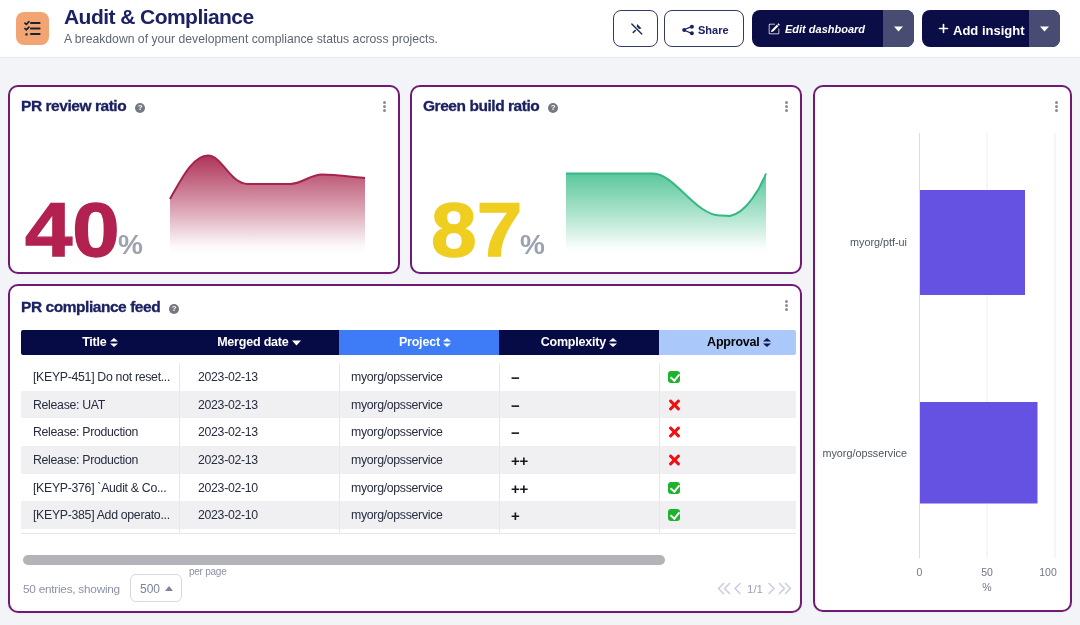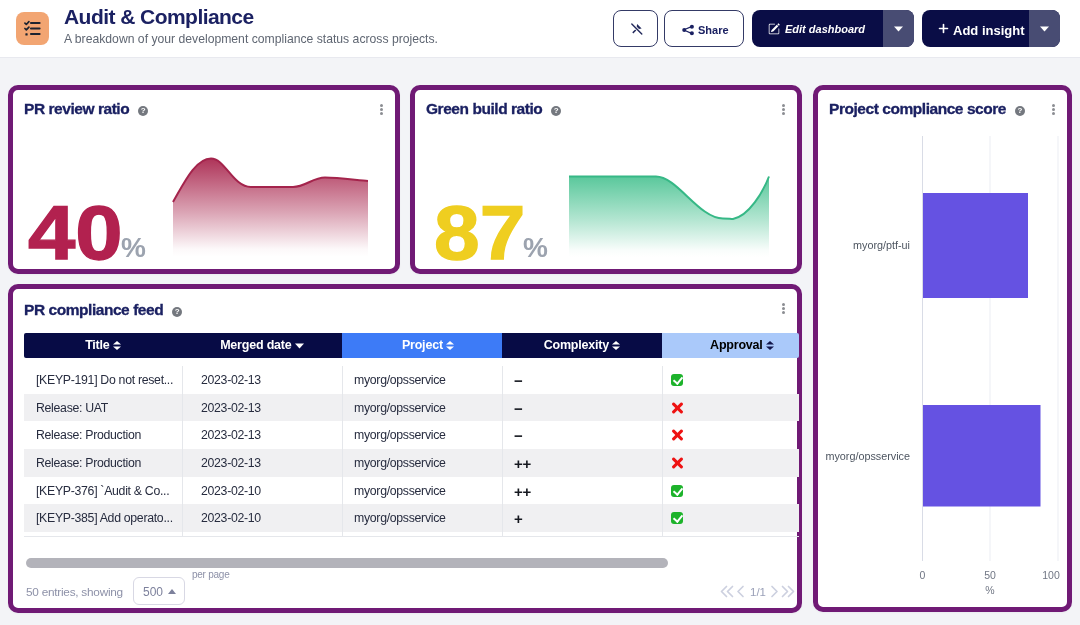--- a/index.html
+++ b/index.html
@@ -1,19 +1,19 @@
 <!DOCTYPE html>
 <html><head>
 <meta charset="utf-8">
 <style>
   * { margin:0; padding:0; box-sizing:border-box; }
   html,body { width:1080px; height:625px; background:#f3f4f7; font-family:"Liberation Sans", sans-serif; overflow:hidden; }
   #page { position:relative; width:1080px; height:625px; }
   .abs { position:absolute; }
-  .card { position:absolute; background:#fff; border:5px solid #701a75; border-radius:10px; box-shadow:0 1px 2px rgba(16,24,64,.04); }
+  .card { position:absolute; background:#fff; border:2px solid #701a75; border-radius:10px; box-shadow:0 1px 2px rgba(16,24,64,.04); }
   .ctitle { font-size:15.5px; font-weight:bold; color:#1b2162; letter-spacing:-0.45px; -webkit-text-stroke:0.3px currentColor; }
   .help { display:inline-block; width:10px; height:10px; border-radius:50%; background:#74787f; color:#fff; font-size:8px; font-weight:bold; text-align:center; line-height:10.5px; vertical-align:1px; }
   .kebab { position:absolute; width:3px; }
   .kebab i { display:block; width:3px; height:3px; border-radius:50%; background:#8b8d92; margin-bottom:1.2px; }
   .bignum { position:absolute; font-weight:bold; line-height:1; -webkit-text-stroke:1.3px currentColor; }
   .pct { font-weight:bold; color:#9ca3af; }
 </style>
 </head>
 <body>
 <div id="page">
@@ -116,21 +116,20 @@
           <stop offset="0.92" stop-color="#3dbe8a" stop-opacity="0.03"></stop>
           <stop offset="1" stop-color="#3dbe8a" stop-opacity="0"></stop>
         </linearGradient>
       </defs>
       <path d="M2 31.5 L89 31.5 C 110 31.5 132 73.5 156 73.5 C 162 73.5 163 74 166 74 C 182 71 196 47 202 31.5 L202 112 L2 112 Z" fill="url(#ggreen)"></path>
       <path d="M2 31.5 L89 31.5 C 110 31.5 132 73.5 156 73.5 C 162 73.5 163 74 166 74 C 182 71 196 47 202 31.5" fill="none" stroke="#36b886" stroke-width="2"></path>
     </svg>
   </div>
 
   <div class="card" style="left:813px;top:85px;width:259px;height:527px;">
-    <div class="abs" style="left:11px;top:10px;"><span class="ctitle">Project compliance score</span>&nbsp; <span class="help">?</span></div>
     <div class="kebab" style="right:12px;top:14px;">
         <i></i>
         <i></i>
         <i></i>
       </div>
     <svg class="abs" style="left:0;top:40px;" width="259" height="480" viewBox="0 0 259 480">
       <line x1="104.5" y1="6" x2="104.5" y2="431" stroke="#d9dce6" stroke-width="1"></line>
       <line x1="172" y1="6" x2="172" y2="431" stroke="#ebedf3" stroke-width="1"></line>
       <line x1="240" y1="6" x2="240" y2="431" stroke="#ebedf3" stroke-width="1"></line>
       <rect x="105" y="63" width="105" height="105" fill="#6552e2"></rect>
@@ -169,21 +168,21 @@
             <path d="M0 5.5 L4 9 L8 5.5z" fill="#fff"></path>
           </svg></div>
       <div class="abs th" style="left:638px;width:160px;background:#aac9fa;color:#000000;">Approval <svg width="8" height="9" viewBox="0 0 8 9" style="vertical-align:-1px;">
             <path d="M0 3.5 L4 0 L8 3.5z" fill="#10154a"></path>
             <path d="M0 5.5 L4 9 L8 5.5z" fill="#10154a"></path>
           </svg></div>
     </div>
 
     <div id="tbody" class="abs" style="left:11px;top:77px;width:775px;height:170px;overflow:hidden;">
       <div class="row r1">
-          <span class="c1">[KEYP-191] Do not reset...</span>
+          <span class="c1">[KEYP-451] Do not reset...</span>
           <span class="c2">2023-02-13</span>
           <span class="c3">myorg/opsservice</span>
           <span class="c4">−</span>
           <span class="c5">
             <i class="ok"></i>
           </span>
         </div>
       <div class="row r0">
           <span class="c1">Release: UAT</span>
           <span class="c2">2023-02-13</span>

